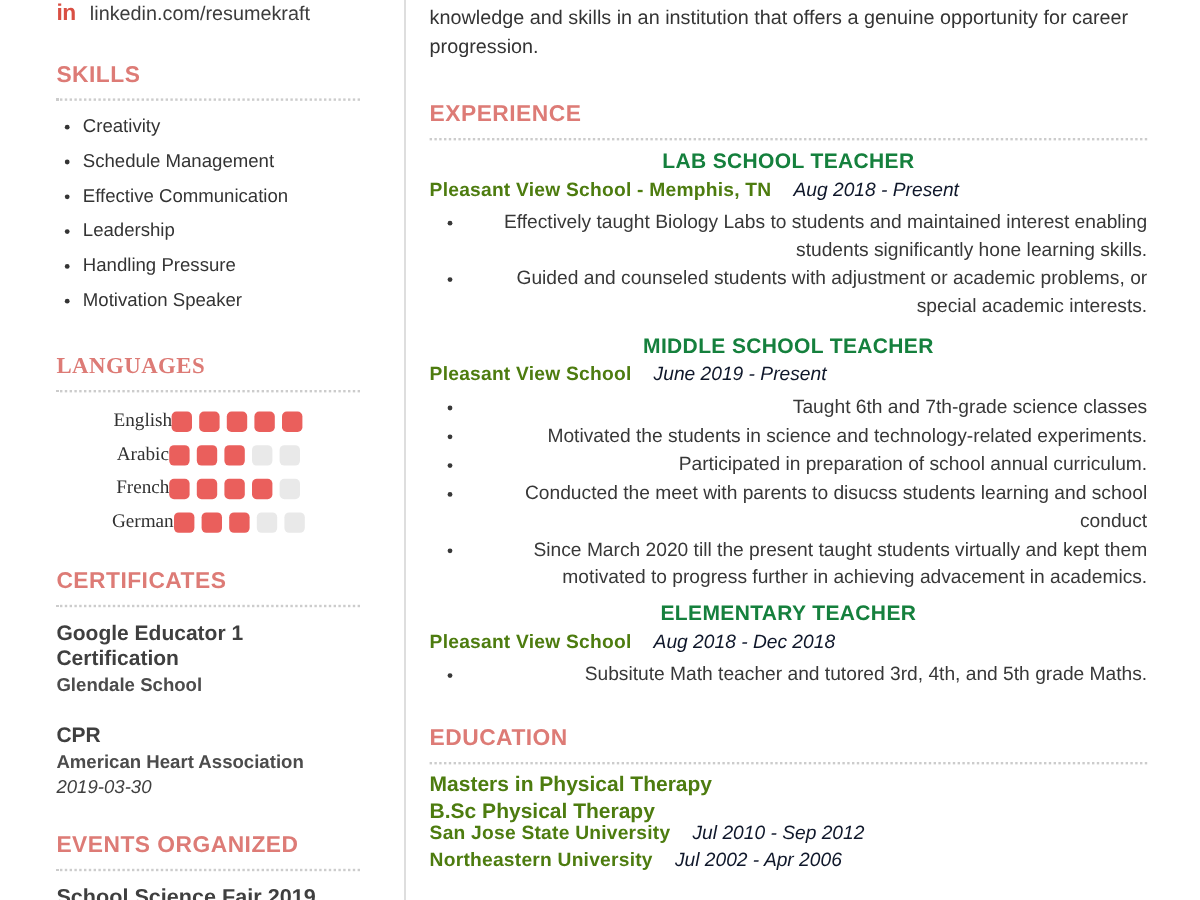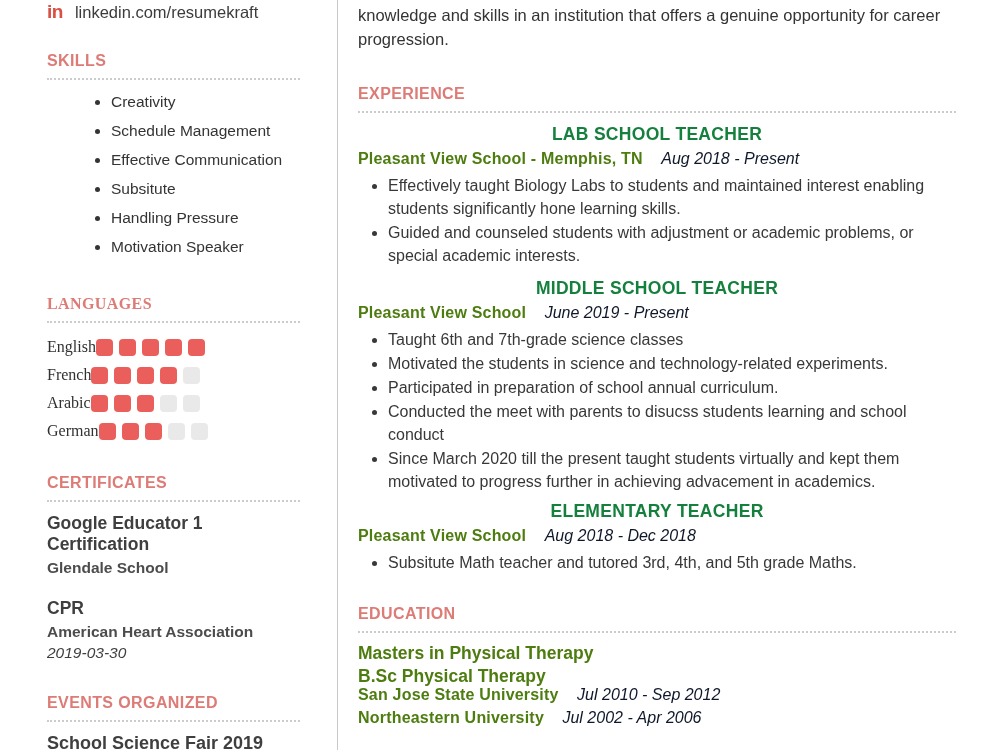--- a/index.html
+++ b/index.html
@@ -18,21 +18,21 @@
     left: 337px; top: 0;
     width: 1px; height: 750px;
     background: #c9c9c9;
   }
   .left-col  { position: absolute; left: 47px;  width: 253px; top: 0; height: 750px; }
   .right-col { position: absolute; left: 358px; width: 598px; top: 0; height: 750px; }
 
   
   .sec { position: absolute; left: 0; width: 100%; }
   .sec-title {
-    font-size: 16px;
+    font-size: 19px;
     font-weight: 700;
     letter-spacing: 0.4px;
     color: var(--accent-heading, #dd7b76);
   }
   .sec-rule {
     border-bottom: 2px dotted #cccccc;
     margin-top: 8px;
     height: 0;
   }
 
@@ -46,26 +46,26 @@
     font-weight: 800;
     font-size: 19px;
     color: var(--linkedin-icon, #d94f43);
     margin-right: 12px;
     letter-spacing: -0.5px;
   }
   .skills-sec       { top: 52px; }
   .skills-list { list-style: disc; margin-top: 12px; padding-left: 22px; }
   .skills-list li {
     font-size: 15.5px; color: #343434;
-    line-height: 19px; margin-bottom: 10px; margin-left: 42px;
+    line-height: 19px; margin-bottom: 10px;
   }
   .languages-sec    { top: 295px; font-family: Liberation Serif, serif; }
   .lang-rows { margin-top: 10px; }
   .lang-row {
-    display: flex; align-items: center; justify-content: flex-start;
+    display: flex; align-items: center; justify-content: center;
     height: 28px;
   }
   .lang-name { font-size: 16px; color: #313131; }
   .lang-squares { display: flex; gap: 6px; }
   .sq {
     width: 17px; height: 17px; border-radius: 4px;
     background: var(--language-empty, #e9e9e9);
     display: inline-block;
   }
   .sq.filled { background: var(--language-filled, #ea5f5c); }
@@ -92,21 +92,21 @@
   .job-1 { top: 124px; }
   .job-2 { top: 278px; }
   .job-3 { top: 501px; }
   .job-title {
     font-size: 17.5px; font-weight: 700; letter-spacing: 0.3px;
     color: #15803d; line-height: 21px; text-align: center;
   }
   .job-sub { margin-top: 3px; font-size: 16px; line-height: 21px; }
   .org   { font-weight: 700; color: #4d7c0f; letter-spacing: 0.2px; }
   .dates { font-style: italic; color: #0f172a; margin-left: 14px; }
-  .bullets { list-style: disc; margin-top: 5px; padding-left: 30px; }
+  .bullets { list-style: disc; margin-top: 5px; padding-left: 30px; text-align: right; }
   .bullets li {
     font-size: 16px; color: #383838;
     line-height: 23px; margin-bottom: 1px;
   }
 
   .degree { position: absolute; left: 0; width: 100%; }
   .degree-1 { top: 643px; }
   .degree-2 { top: 666px; }
   .deg-name { font-size: 17.5px; font-weight: 700; color: #4d7c0f; line-height: 21px; }
   .deg-sub  { margin-top: 20px; font-size: 16px; line-height: 21px; }
@@ -123,57 +123,57 @@
     <span>linkedin.com/resumekraft</span>
   </div>
 
   <div class="sec skills-sec">
     <div class="sec-title">SKILLS</div>
     <div class="sec-rule"></div>
     <ul class="skills-list">
       <li>Creativity</li>
       <li>Schedule Management</li>
       <li>Effective Communication</li>
-      <li>Subsitute</li>
+      <li>Leadership</li>
       <li>Handling Pressure</li>
       <li>Motivation Speaker</li>
     </ul>
   </div>
 
   <div class="sec languages-sec">
     <div class="sec-title">LANGUAGES</div>
     <div class="sec-rule"></div>
     <div class="lang-rows">
       <div class="lang-row">
         <span class="lang-name">English</span>
         <span class="lang-squares">
             <span class="sq filled"></span>
             <span class="sq filled"></span>
             <span class="sq filled"></span>
             <span class="sq filled"></span>
             <span class="sq filled"></span>
           </span>
       </div>
       <div class="lang-row">
+        <span class="lang-name">Arabic</span>
+        <span class="lang-squares">
+            <span class="sq filled"></span>
+            <span class="sq filled"></span>
+            <span class="sq filled"></span>
+            <span class="sq"></span>
+            <span class="sq"></span>
+          </span>
+      </div>
+      <div class="lang-row">
         <span class="lang-name">French</span>
         <span class="lang-squares">
             <span class="sq filled"></span>
             <span class="sq filled"></span>
             <span class="sq filled"></span>
             <span class="sq filled"></span>
-            <span class="sq"></span>
-          </span>
-      </div>
-      <div class="lang-row">
-        <span class="lang-name">Arabic</span>
-        <span class="lang-squares">
-            <span class="sq filled"></span>
-            <span class="sq filled"></span>
-            <span class="sq filled"></span>
-            <span class="sq"></span>
             <span class="sq"></span>
           </span>
       </div>
       <div class="lang-row">
         <span class="lang-name">German</span>
         <span class="lang-squares">
             <span class="sq filled"></span>
             <span class="sq filled"></span>
             <span class="sq filled"></span>
             <span class="sq"></span>

